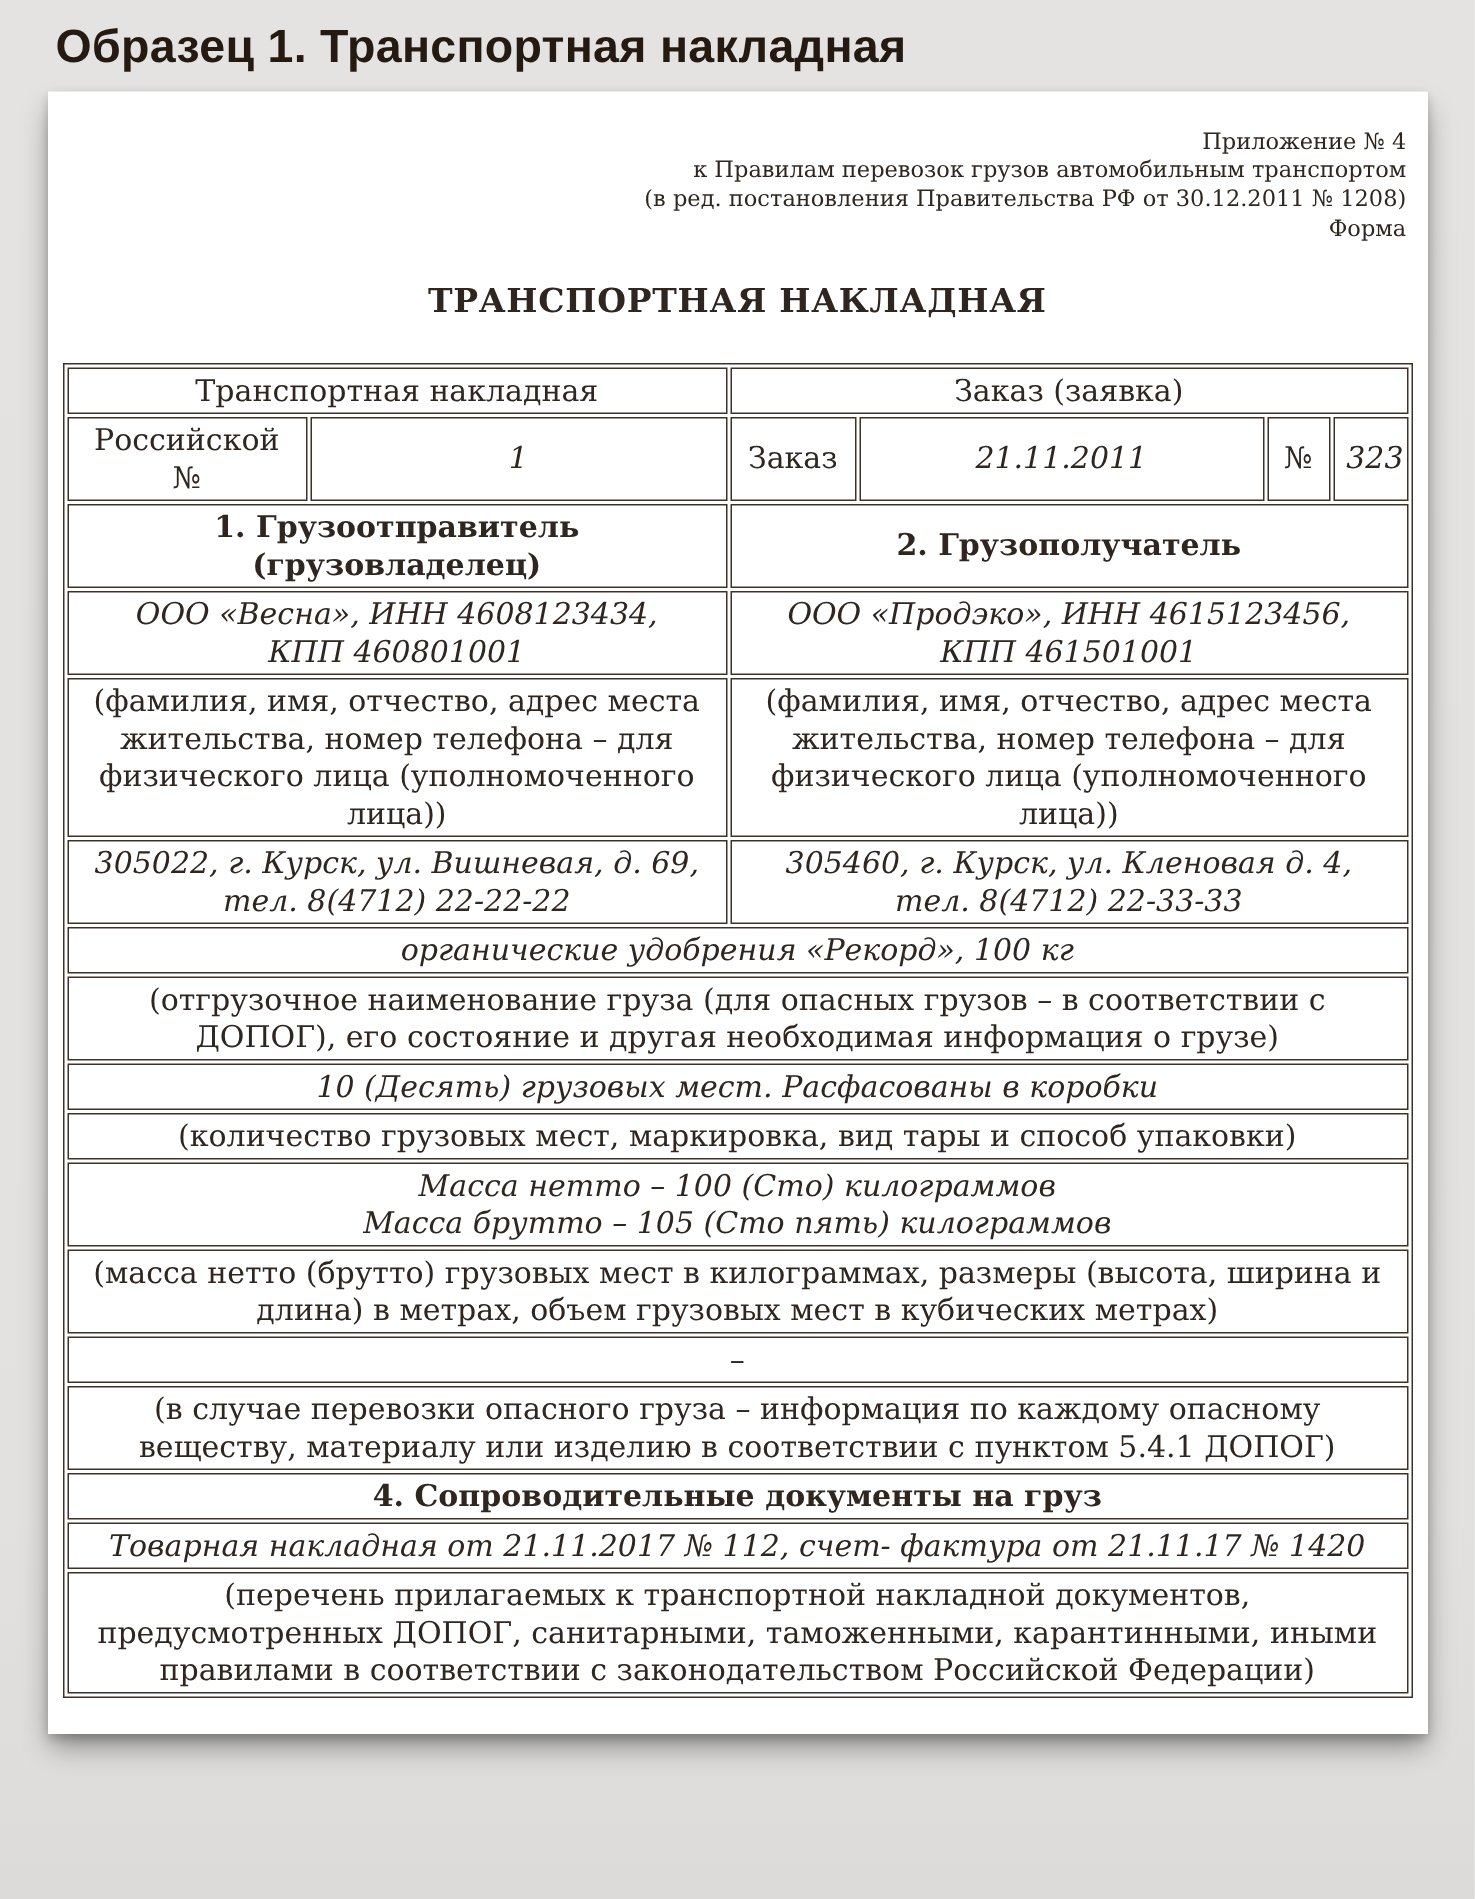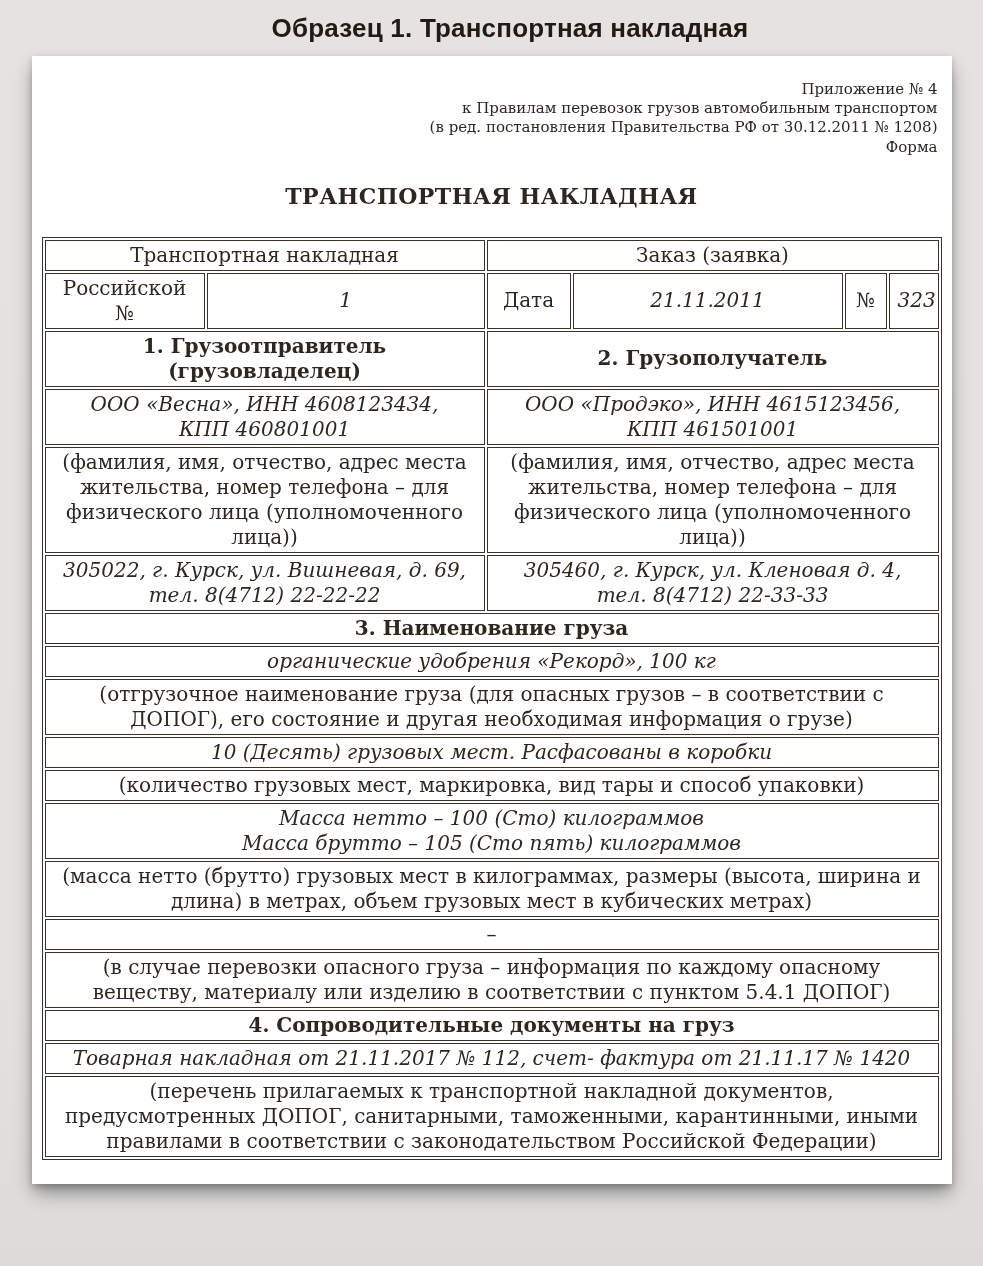--- a/index.html
+++ b/index.html
@@ -12,25 +12,24 @@
   }
   .page {
     width: 983px;
     min-height: 1266px;
     background: linear-gradient(#e4e3e2 0%, #e2e1e0 80%, #dcdbda 100%);
     overflow: hidden;
   }
   .page-title {
     font-family: "Liberation Sans", sans-serif;
     font-weight: bold;
-    font-size: 26px;
+    font-size: 31px;
     color: #241a12;
     padding: 13px 0 12px 37px;
     letter-spacing: 0.2px;
-    text-align: center;
   }
   .paper {
     width: 920px;
     margin: 0 auto 30px;
     background: #ffffff;
     box-shadow: 0 10px 18px -2px rgba(0,0,0,0.40), 0 3px 6px rgba(0,0,0,0.18);
     padding: 24px 10px 24px;
     box-sizing: border-box;
     color: #2e261f;
   }
@@ -125,21 +124,21 @@
 
       <tbody>
           <tr>
         <td colspan="2" class="head">Транспортная накладная</td>
         <td colspan="4" class="head">Заказ (заявка)</td>
       </tr>
 
       <tr>
         <td class="head">Российской №</td>
         <td class="ital">1</td>
-        <td class="head">Дата</td>
+        <td class="head">Заказ</td>
         <td class="ital">21.11.2011</td>
         <td class="head">№</td>
         <td class="ital">323</td>
       </tr>
 
       <tr>
         <td colspan="2" class="section">1. Грузоотправитель (грузовладелец)</td>
         <td colspan="4" class="section">2. Грузополучатель</td>
       </tr>
 
@@ -164,23 +163,20 @@
           <span class="ln">305022, г. Курск, ул. Вишневая, д. 69,</span>
           <span class="ln">тел. 8(4712) 22-22-22</span>
         </td>
         <td colspan="4" class="ital">
           <span class="ln">305460, г. Курск, ул. Кленовая д. 4,</span>
           <span class="ln">тел. 8(4712) 22-33-33</span>
         </td>
       </tr>
 
 
-      <tr>
-        <td colspan="6" class="section">3. Наименование груза</td>
-      </tr>
       <tr>
         <td colspan="6" class="ital">органические удобрения «Рекорд», 100 кг</td>
       </tr>
       <tr>
         <td colspan="6" class="small">(отгрузочное наименование груза (для опасных грузов – в соответствии с ДОПОГ), его состояние и другая необходимая информация о грузе)</td>
       </tr>
       <tr>
         <td colspan="6" class="ital">10 (Десять) грузовых мест. Расфасованы в коробки</td>
       </tr>
       <tr>

